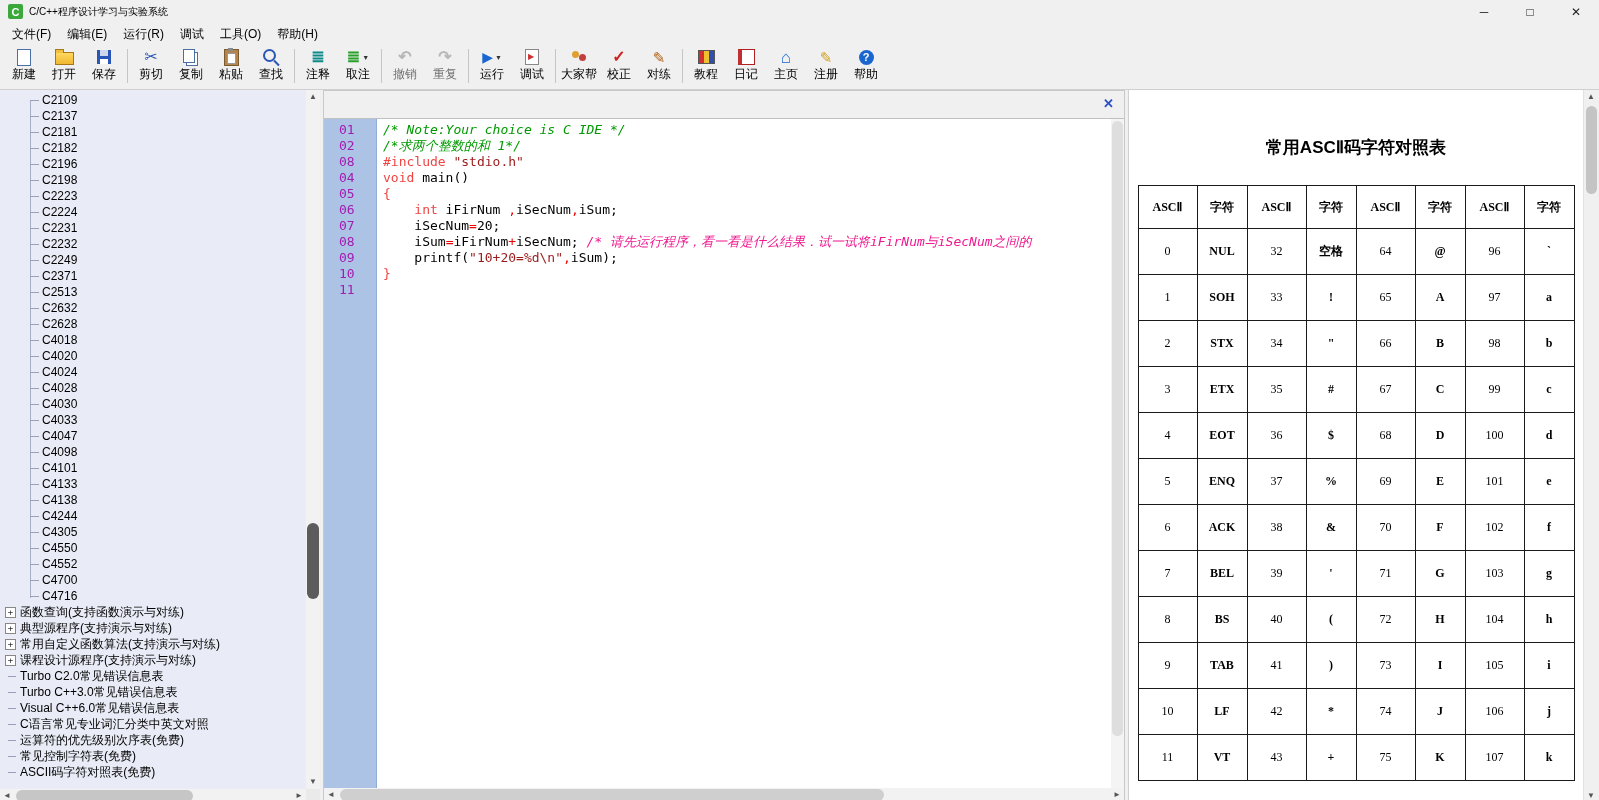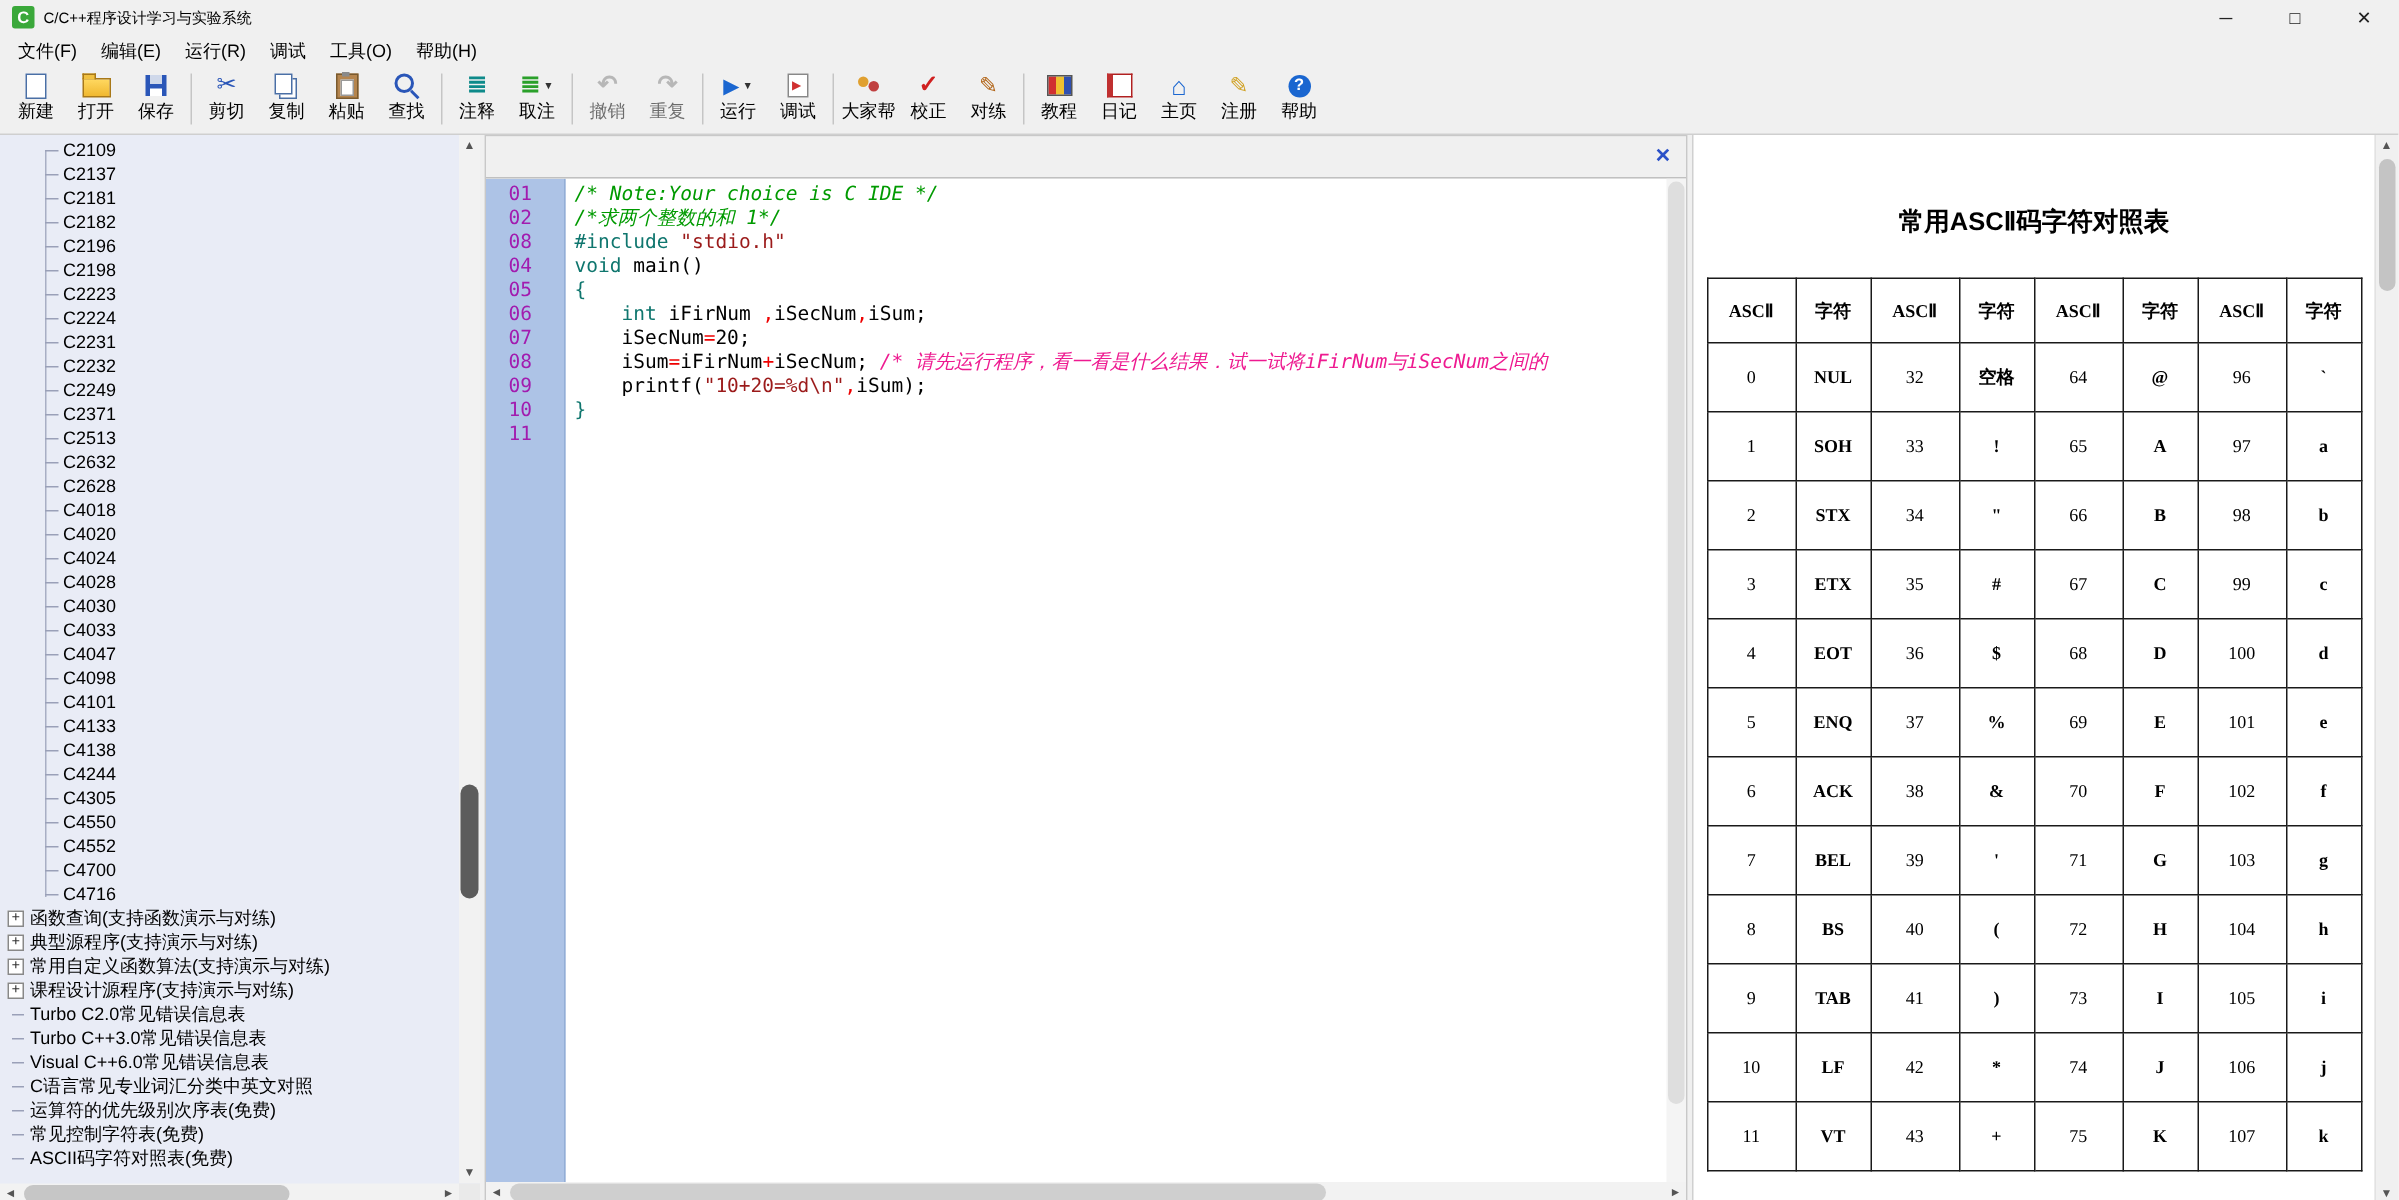--- a/index.html
+++ b/index.html
@@ -96,21 +96,21 @@
   .tab-close{position:absolute;right:10px;top:5px;color:#2a50c8;font-weight:bold;font-size:13px;cursor:default;}
   .editor-body{flex:1;display:flex;background:#fff;overflow:hidden;}
   .gutter{width:52px;background:#adc3e6;border-right:1px solid #93aed6;padding-top:3px;flex:none;}
   .lno{height:16px;line-height:16px;font-family:"DejaVu Sans Mono",monospace;font-size:13px;
     font-weight:normal;color:#a21caf;padding-left:15px;}
   .code{flex:1;padding:3px 0 16px 6px;font-family:"DejaVu Sans Mono",monospace;font-size:13px;
     font-weight:normal;line-height:16px;color:#000;overflow:hidden;}
   .line{height:16px;white-space:pre;}
   .tok-c{color:#009a00;font-style:italic;}
   .tok-p{color:#ee1a90;font-style:italic;}
-  .tok-k{color:#0f766e;}
+  .tok-k{color:#ef4444;}
   .tok-s{color:#9b1a1a;}
   .tok-o{color:#ee0000;}
   .ed-v{width:13px;background:#f4f4f4;position:relative;flex:none;}
   .ed-v .thumb{position:absolute;left:1px;top:2px;width:11px;height:92%;background:#dedede;border-radius:6px;}
   .ed-h{height:14px;background:#f2f2f2;position:relative;flex:none;}
   .ed-h .lt{left:0;top:0;} .ed-h .rt{right:0;top:0;}
   .ed-h .thumb{position:absolute;top:1px;height:12px;left:16px;width:68%;background:#cfcfcf;border-radius:6px;}
   
   .info-col{flex:1;display:flex;flex-direction:column;background:#fff;border-left:1px solid #d0d0d0;}
   .info-header{height:22px;background:#f0f0f0;border-bottom:1px solid #c8c8c8;display:flex;

